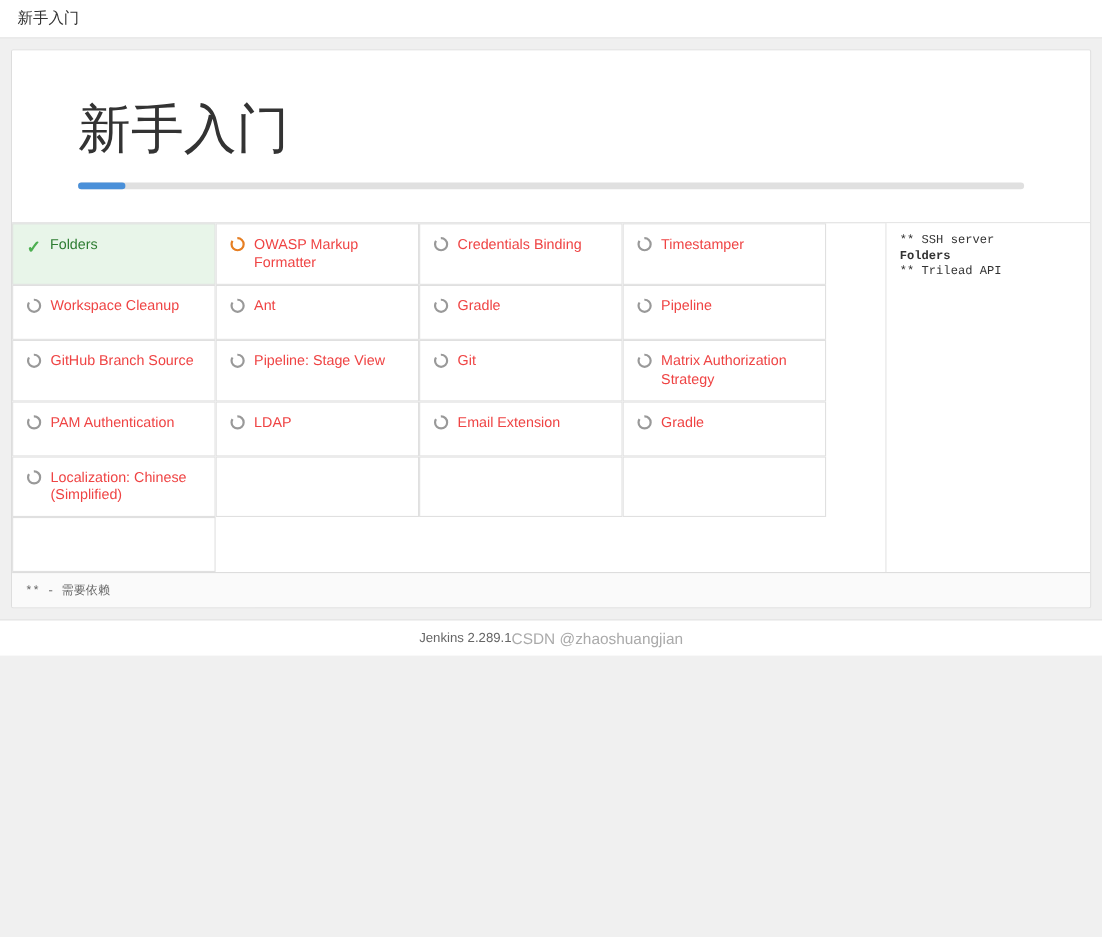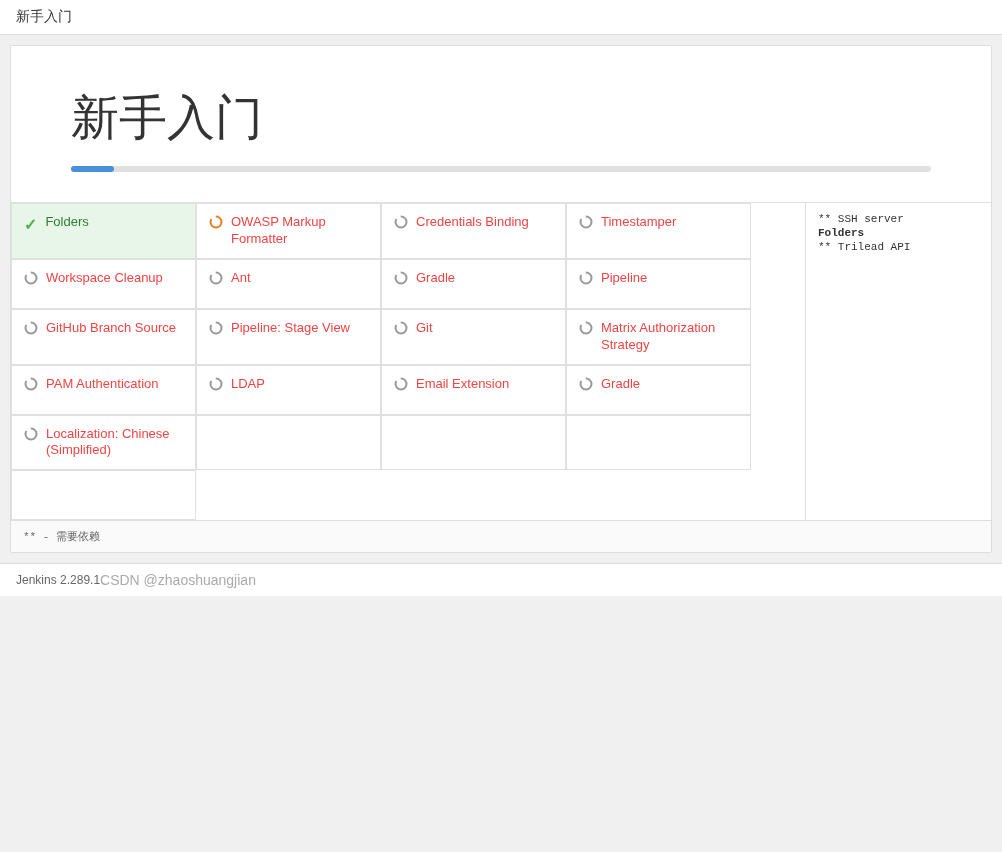--- a/index.html
+++ b/index.html
@@ -124,21 +124,21 @@
       font-family: Liberation Mono, monospace;
     }
 
     .bottom-bar {
       padding: 8px 16px;
       font-size: 12px;
       color: #666;
       background: #fff;
       border-top: 1px solid #ddd;
       display: flex;
-      justify-content: flex-start;
+      justify-content: center;
       align-items: center;
     }
 
     .watermark {
       font-size: 14px;
       color: #aaa;
     }
 
     .plugins-wrapper {
       display: flex;

